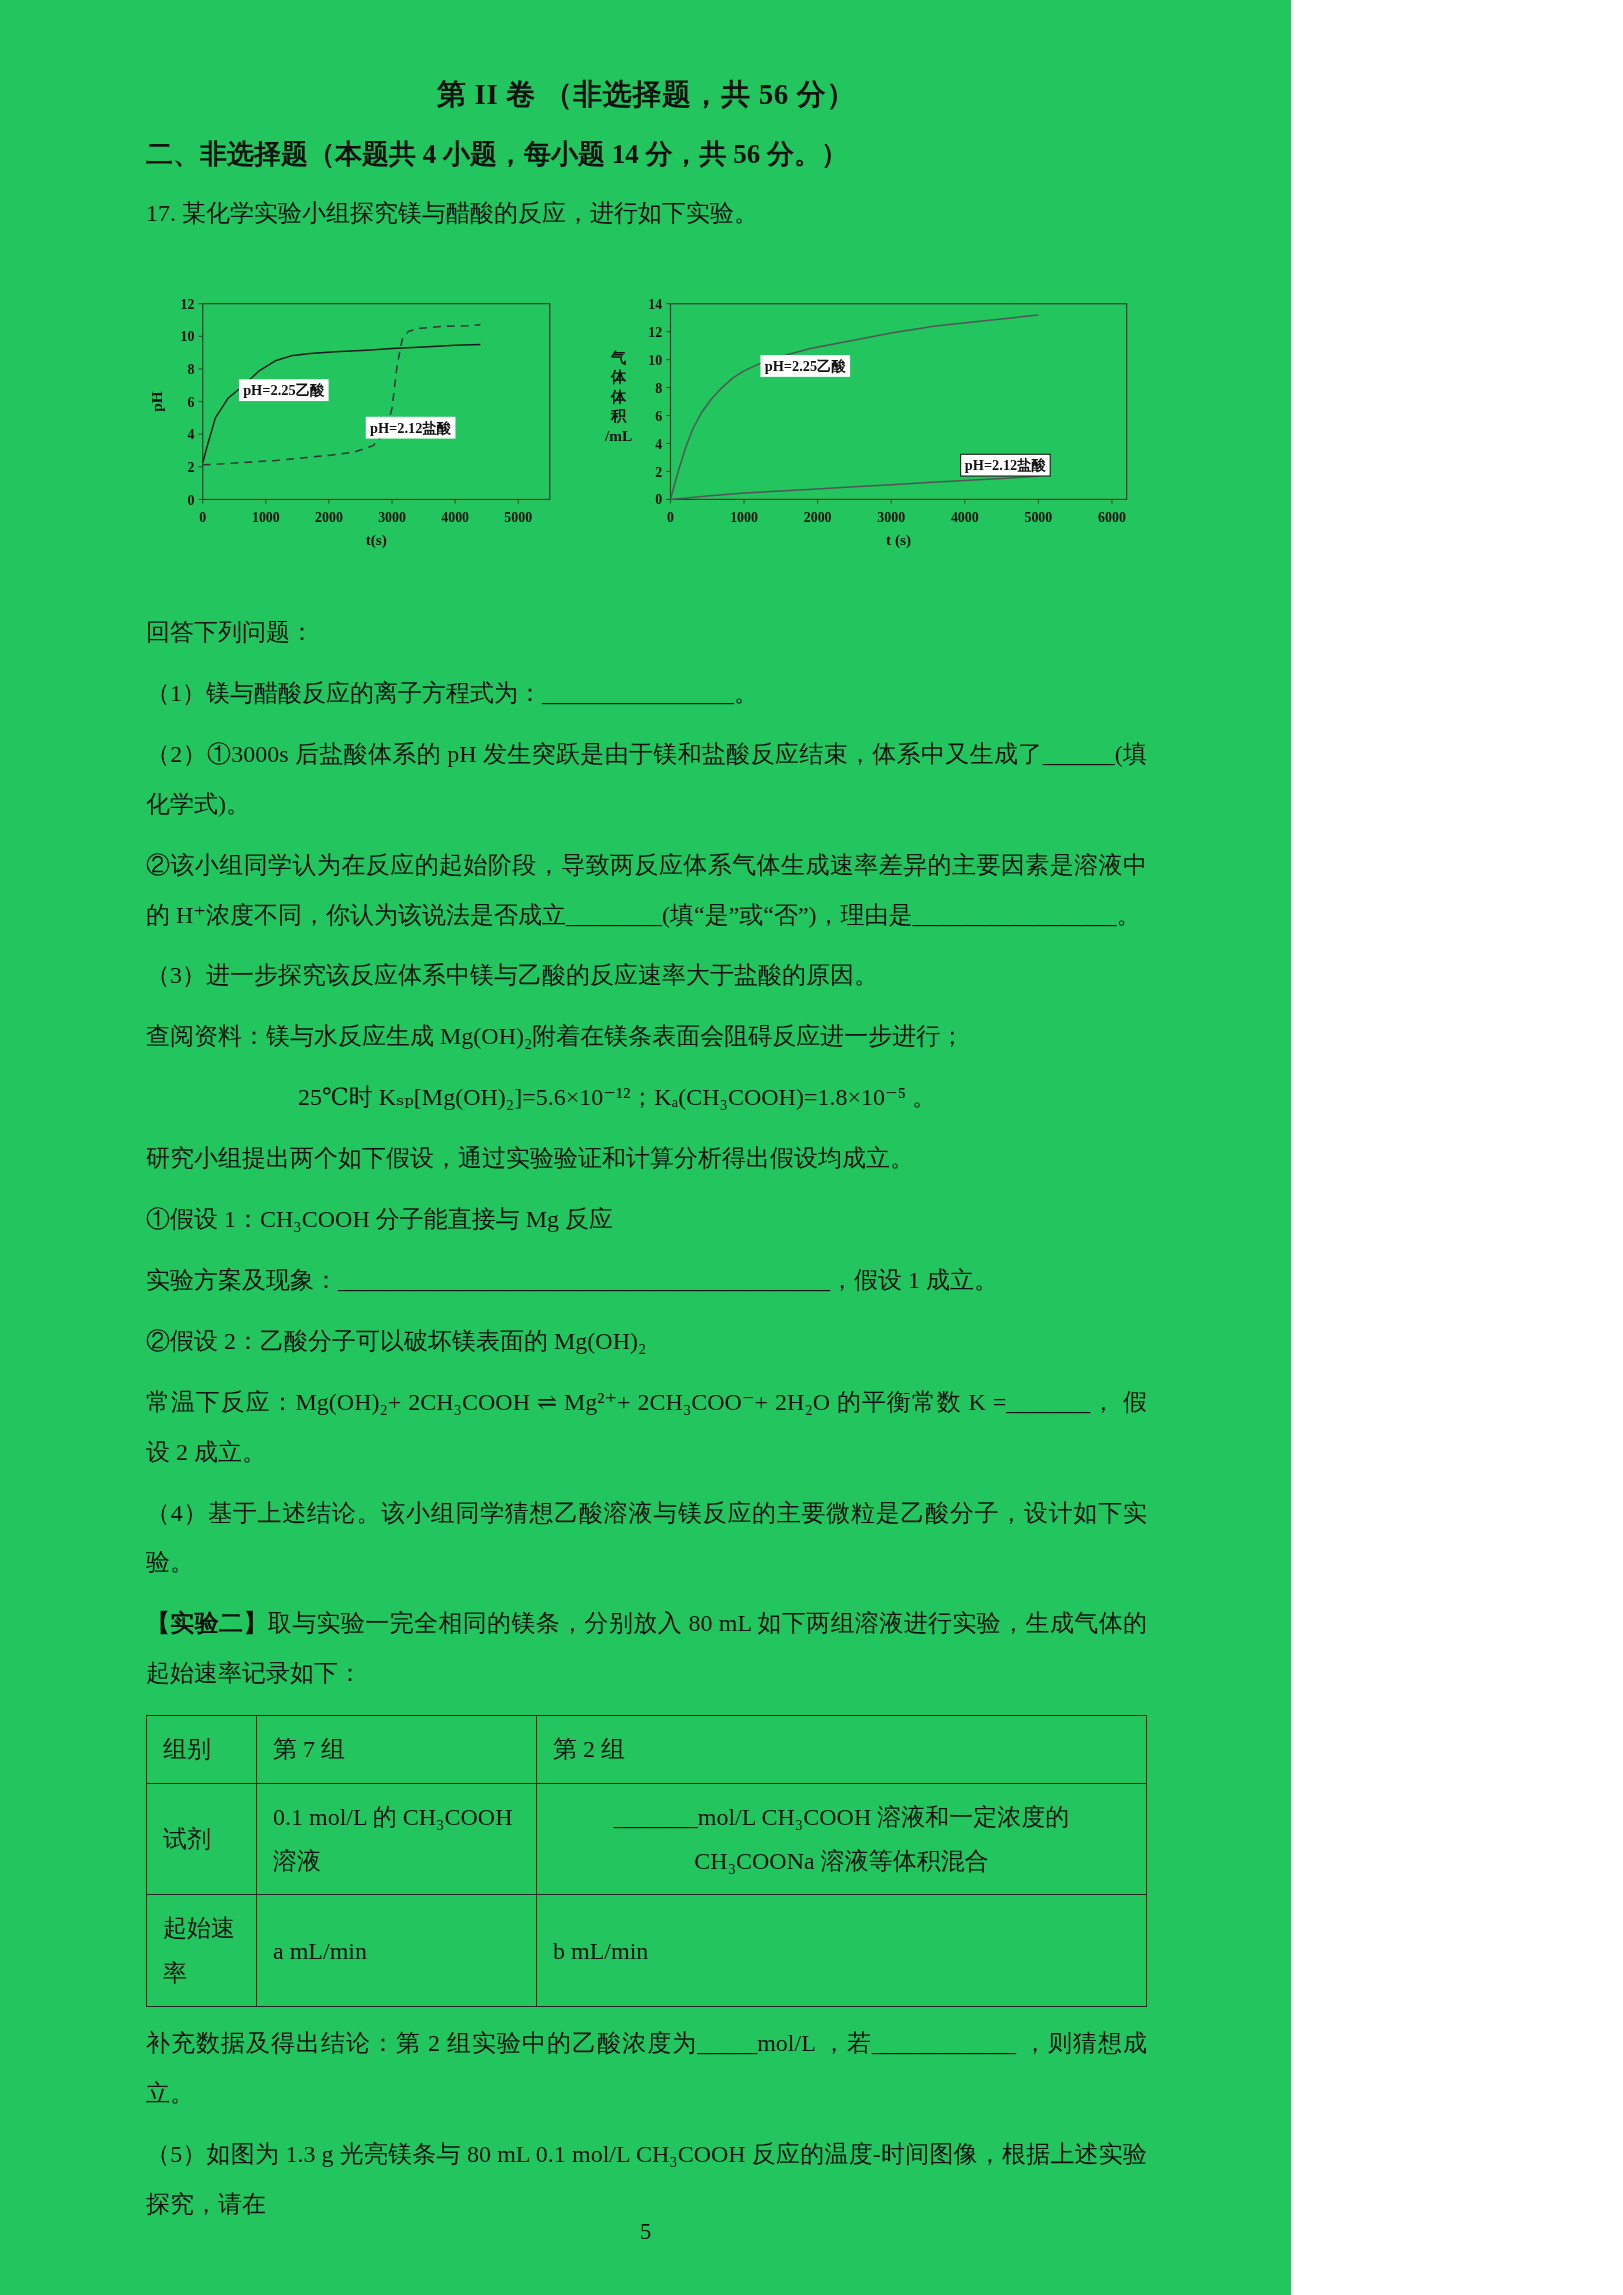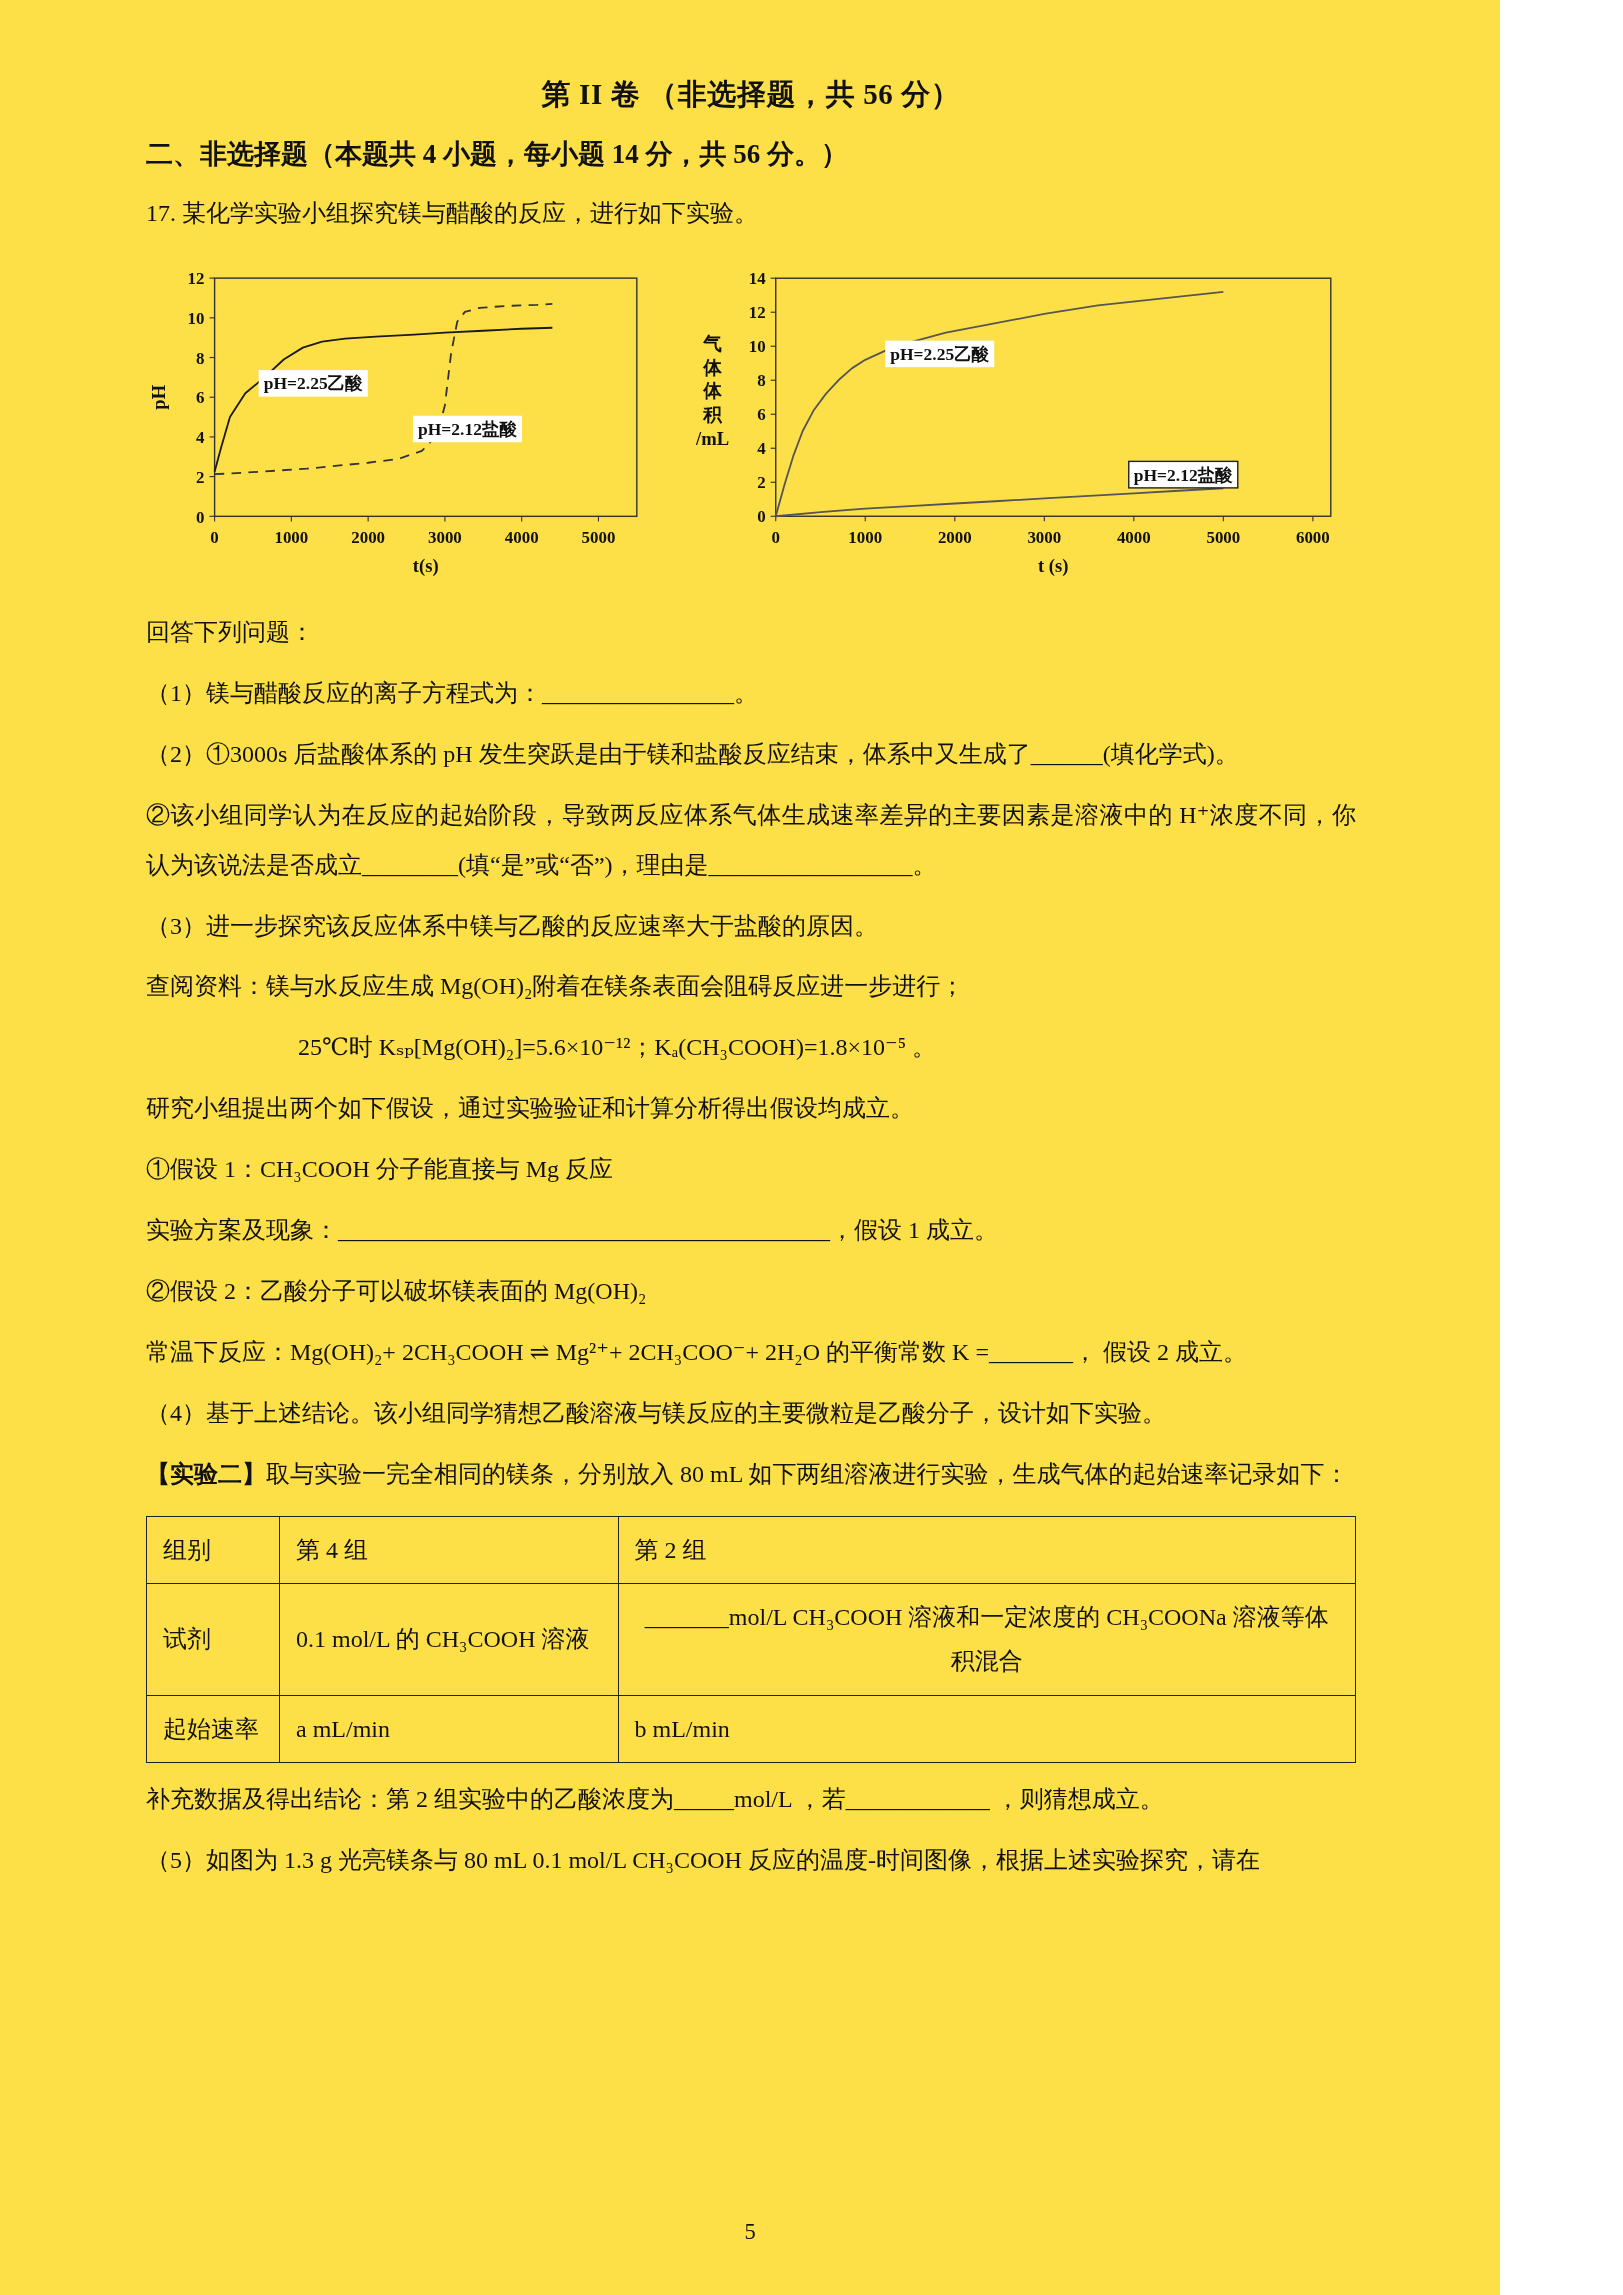--- a/index.html
+++ b/index.html
@@ -1,19 +1,19 @@
 <!DOCTYPE html>
 <html style="font-size:9.7px"><head>
 <meta charset="utf-8">
 <style>
   html,body{margin:0;padding:0;background:#ffffff;}
   .page{
     box-sizing:border-box;
-    width:1500px;height:2295px;
-    background:#fde047;
+    width:1291px;height:2295px;
+    background:#22c55e;
     padding:73px 144px 0 146px;
     position:relative;
     font-family:"Liberation Serif","DejaVu Serif",serif;
     font-size:24px;
     line-height:2.08;
     color:#111;
     overflow:hidden;
   }
   .title{
     text-align:center;
@@ -192,21 +192,21 @@
 
   <table>
     <colgroup>
       <col style="width:11%">
       <col style="width:28%">
       <col style="width:61%">
     </colgroup>
     <tbody>
         <tr>
       <td>组别</td>
-      <td>第 4 组</td>
+      <td>第 7 组</td>
       <td>第 2 组</td>
     </tr>
     <tr>
       <td>试剂</td>
       <td>0.1 mol/L 的 CH₃COOH 溶液</td>
       <td class="cell-left">_______mol/L CH₃COOH 溶液和一定浓度的 CH₃COONa 溶液等体积混合</td>
     </tr>
     <tr>
       <td>起始速率</td>
       <td>a mL/min</td>

